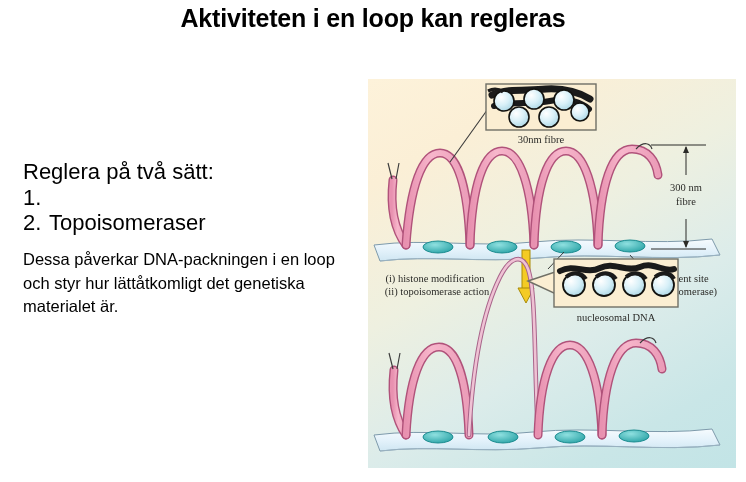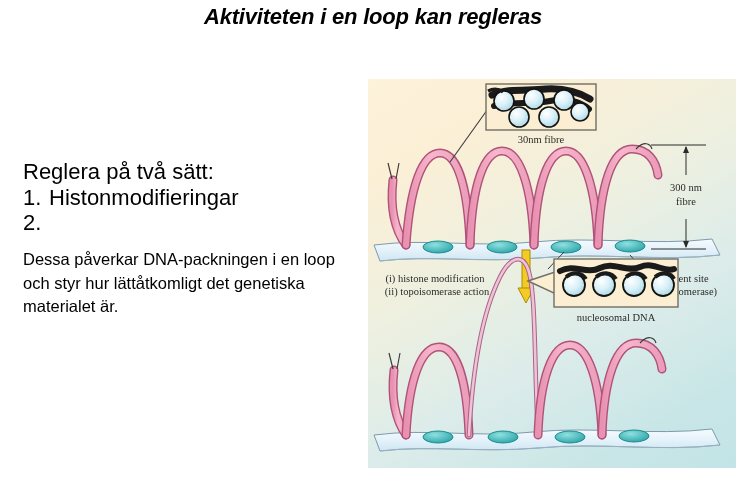--- a/index.html
+++ b/index.html
@@ -10,26 +10,25 @@
     overflow:hidden;
     position:relative;
   }
   #slide{position:absolute;inset:0;}
 
   
   .slide-title{
     position:absolute;
     left:0;top:4px;width:746px;
     text-align:center;
-    font-size:22px;
+    font-size:25px;
     font-weight:bold;
     color:#000000;
     letter-spacing:-0.2px;
     font-family:"Liberation Sans", sans-serif;
-    font-style:italic;
   }
 
   
   .body-col{
     position:absolute;
     left:23px;top:160px;width:320px;
     color:#000;
     font-size:22px;
     line-height:23.5px;
   }
@@ -71,24 +70,24 @@
 
 <div id="slide">
 
   <div class="slide-title">Aktiviteten i en loop kan regleras</div>
 
   <div class="body-col">
     <div class="lead-line">Reglera på två sätt:</div>
     <ol class="numbered">
       <li>
         <span class="num">1.</span>
-        <span>Histonmodifieringar</span>
       </li>
       <li>
         <span class="num">2.</span>
+        <span>Topoisomeraser</span>
       </li>
     </ol>
   </div>
 
   <div class="para-2">Dessa påverkar DNA-packningen i en loop och styr hur lättåtkomligt det genetiska materialet är.</div>
 
   <div class="figure">
     <svg viewBox="0 0 368 389" xmlns="http://www.w3.org/2000/svg">
       <defs>
         <radialGradient id="sphereGrad" cx="36%" cy="32%" r="72%">

